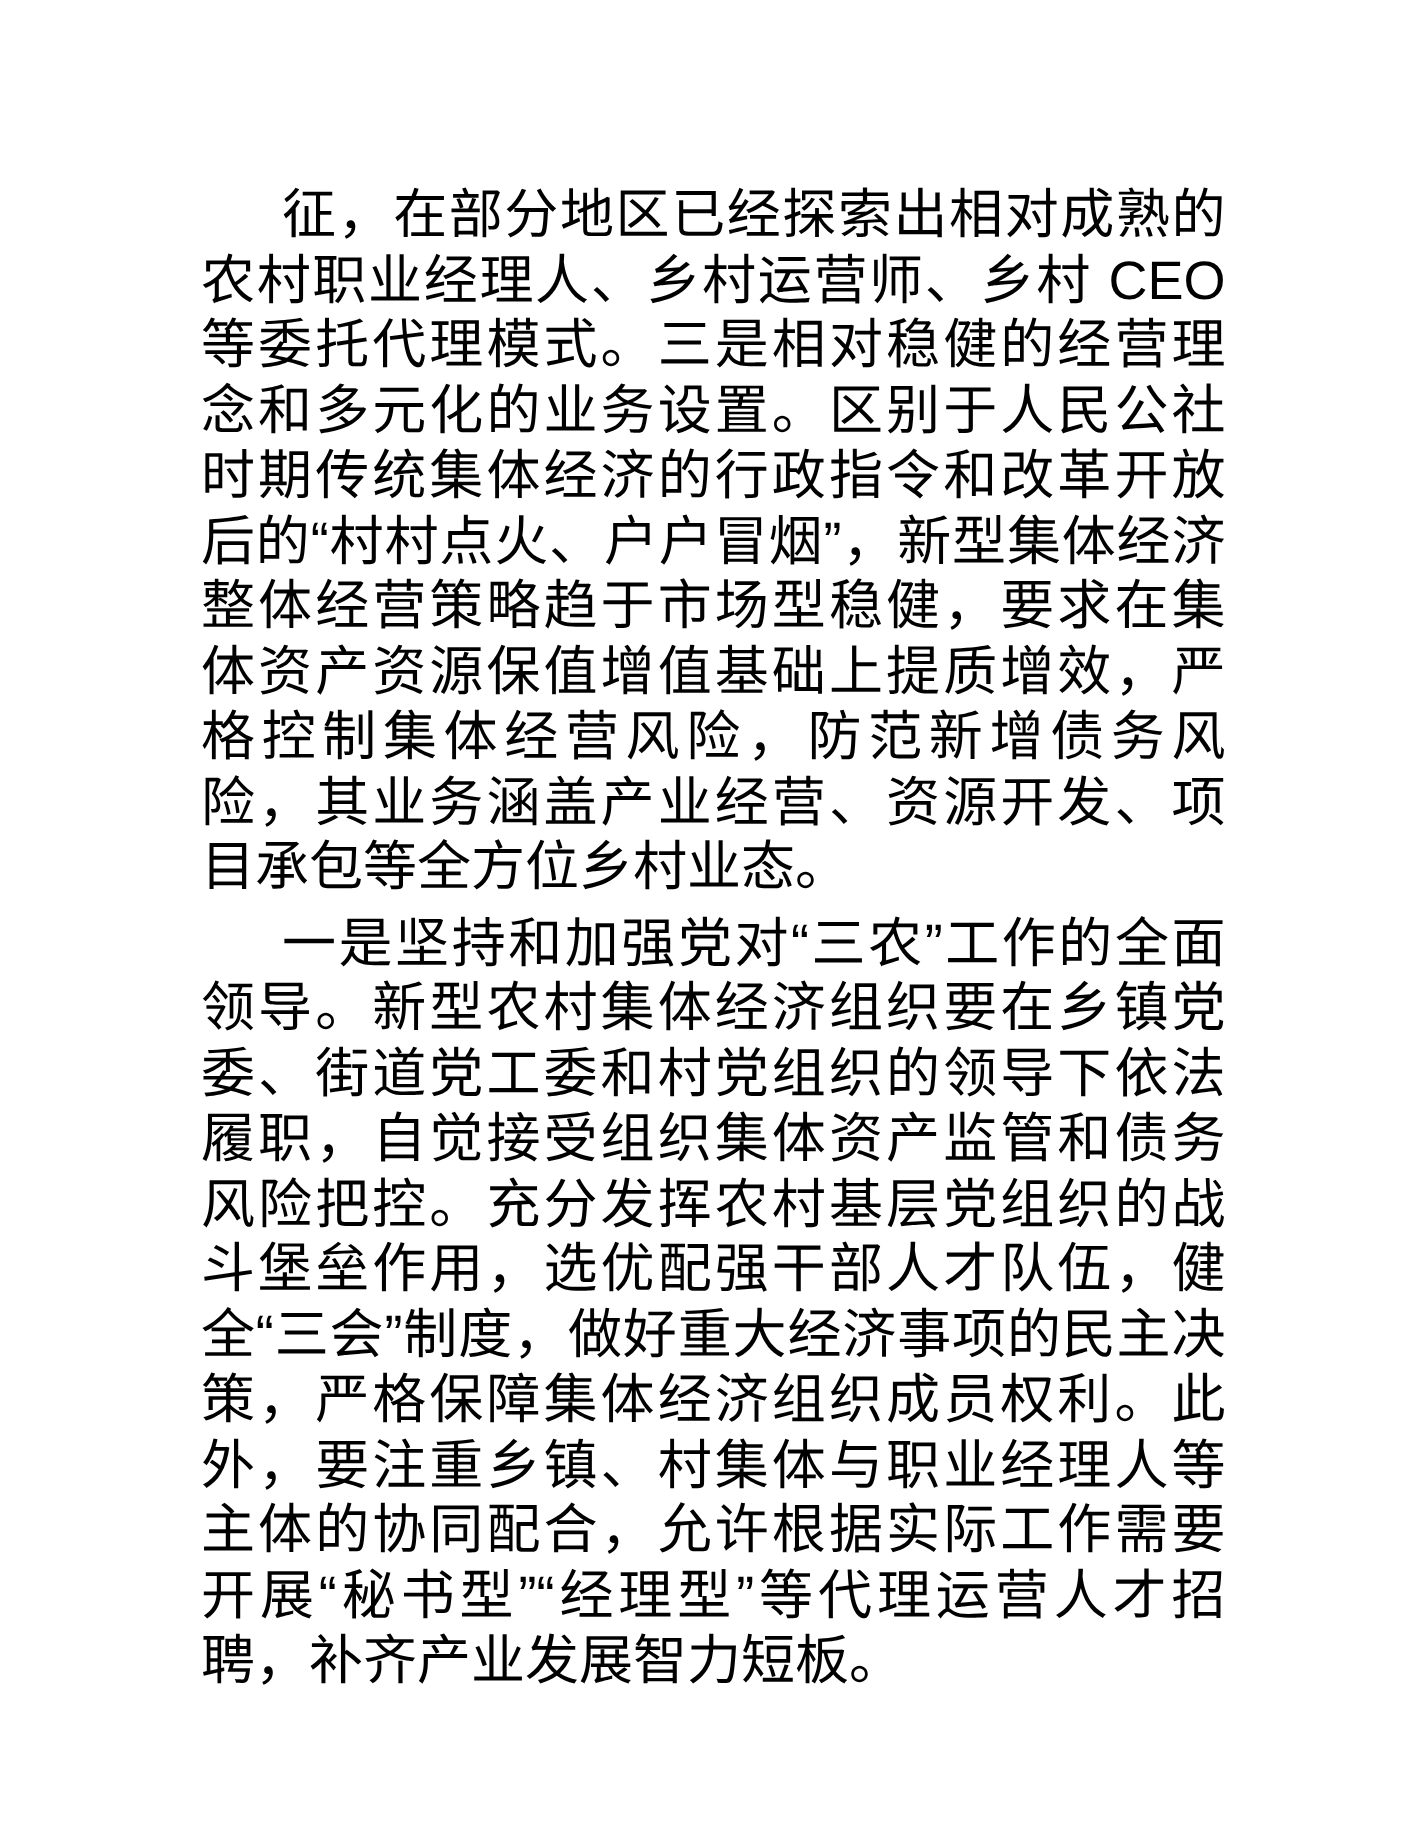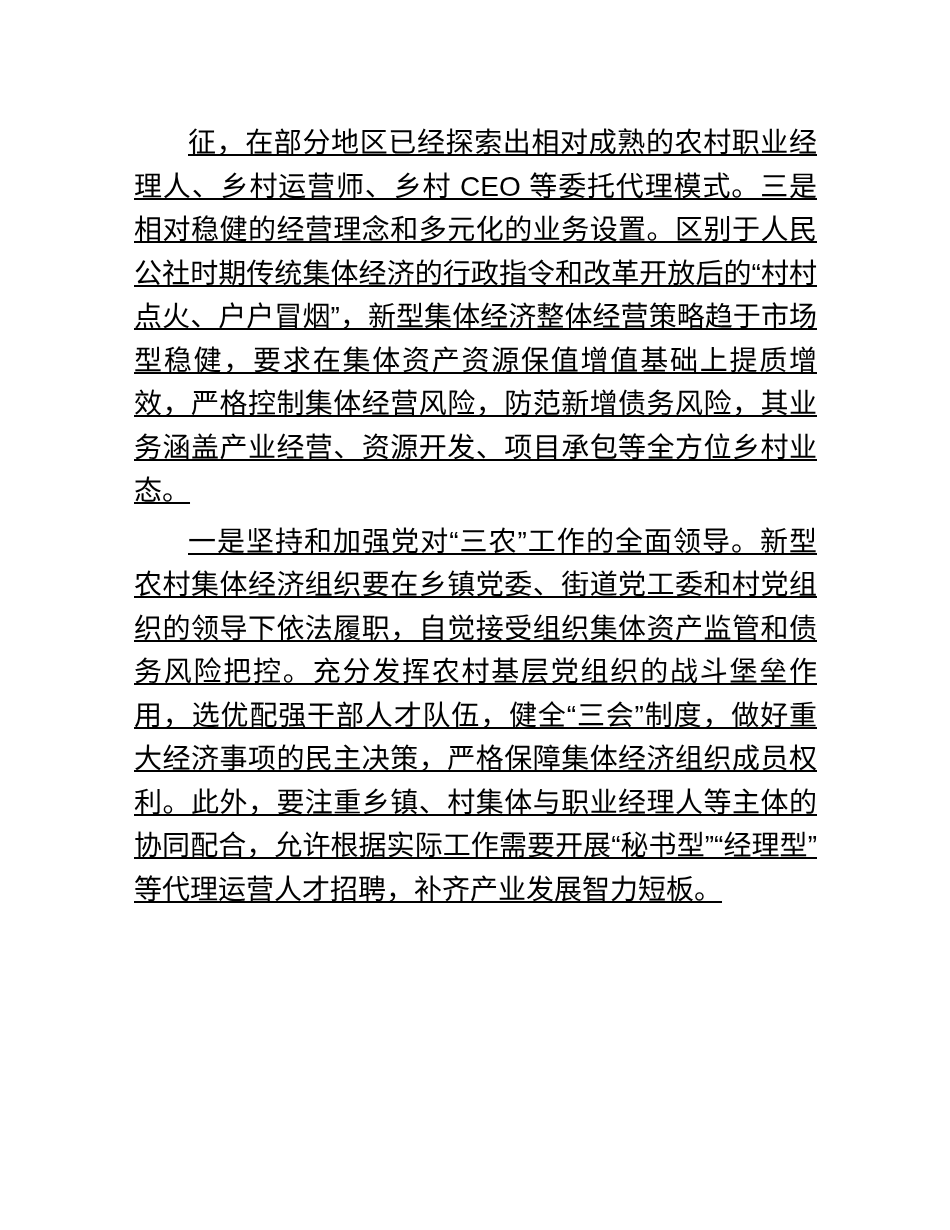--- a/index.html
+++ b/index.html
@@ -14,26 +14,25 @@
     background: #ffffff;
     overflow: hidden;
     font-family: "Liberation Sans", sans-serif;
   }
   .text-block {
     position: absolute;
     left: 134px;
     top: 121px;
     width: 683px;
     color: #000000;
-    font-size: 28px;
+    font-size: 36px;
     line-height: 43.5px;
     text-align: justify;
     text-justify: inter-ideograph;
     word-break: break-all;
-    text-decoration: underline;
   }
   .para {
     margin: 0 0 7px 0;
     text-indent: 54px;
   }
   .para:last-child {
     margin-bottom: 0;
   }
 </style>
 </head>

